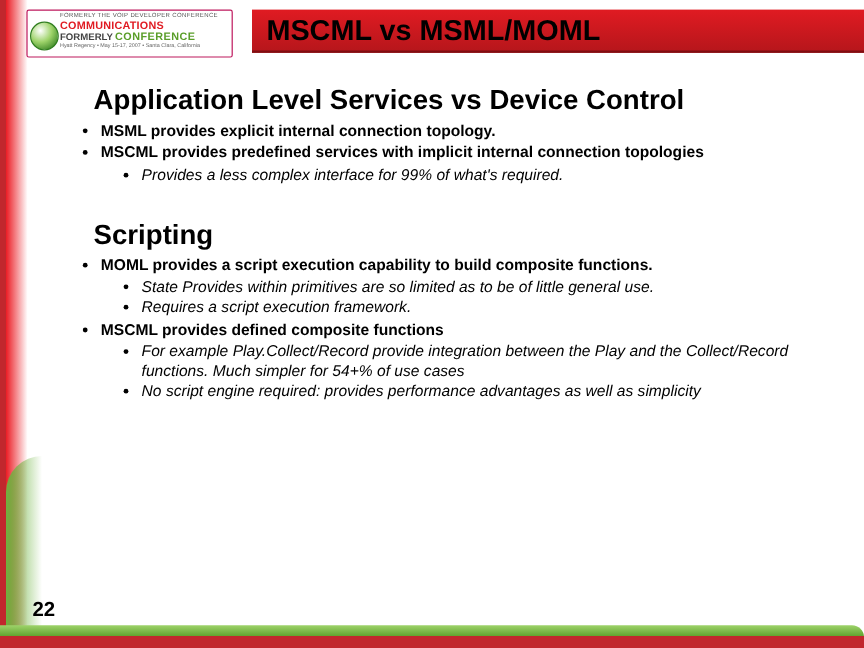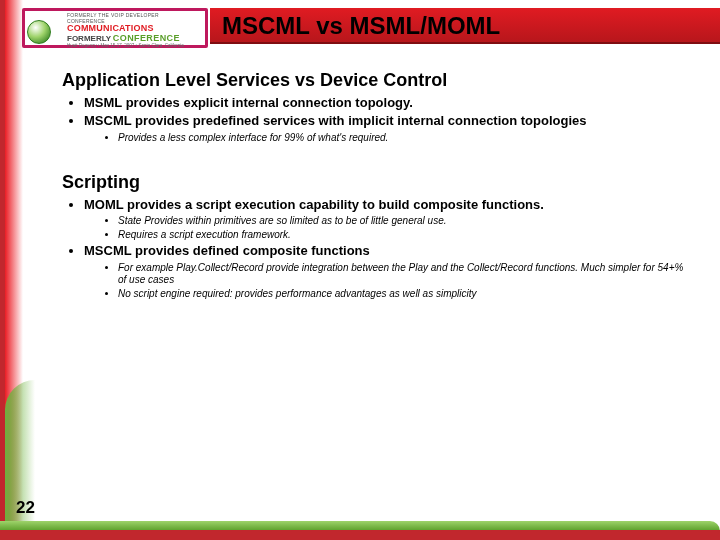--- a/index.html
+++ b/index.html
@@ -7,35 +7,35 @@
 .left-rail{position:absolute;left:0;top:0;width:40px;height:540px}
 .rail-red{position:absolute;left:0;top:0;width:5px;height:540px;background:#c1272d}
 .rail-grad{position:absolute;left:5px;top:0;width:30px;height:540px;background:linear-gradient(90deg,#eb1c24 0%,#fff 60%)}
 .rail-green{position:absolute;left:5px;bottom:0;width:30px;height:160px;background:linear-gradient(90deg,#6db33f 0%,rgba(255,255,255,0) 100%);border-top-left-radius:40px}
 .swoosh{position:absolute;left:0;bottom:0;width:720px;height:26px}
 .swoosh .red{position:absolute;left:0;right:0;bottom:0;height:10px;background:#c1272d}
 .swoosh .green{position:absolute;left:0;right:0;bottom:9px;height:10px;background:linear-gradient(180deg,#9ed36a,#5a9e29);border-top-right-radius:30px}
 .header{position:absolute;left:0;top:8px;right:0;height:46px}
 .header-bar{position:absolute;left:210px;right:0;top:0;height:36px;background:linear-gradient(180deg,#e01b22,#b5161b);box-shadow:inset 0 -2px 0 #7f0e12}
 .header-title{position:absolute;left:222px;top:4px;font-size:24px;font-weight:700;color:#000}
-.logo-box{position:absolute;left:22px;top:0;width:186px;height:40px;background:#fff;border:3px solid #be185d;border-radius:2px;font-size:6px;line-height:1.1;padding:2px 17px;box-sizing:border-box}
+.logo-box{position:absolute;left:22px;top:0;width:172px;height:40px;background:#fff;border:1px solid #be185d;border-radius:2px;font-size:6px;line-height:1.1;padding:2px 2px;box-sizing:border-box}
 .logo-box .former{color:#555;font-size:5px;letter-spacing:.3px}
 .logo-box .brand1{color:#e01b22;font-weight:900;font-size:9px;letter-spacing:.2px}
 .logo-box .brand2{color:#444;font-weight:900;font-size:8px}
 .logo-box .brand3{color:#5a9e29;font-weight:900;font-size:9px;letter-spacing:.4px}
 .logo-box .sub{color:#666;font-size:4.5px}
 .logo-globe{position:absolute;left:2px;top:9px;width:22px;height:22px;border-radius:50%;background:radial-gradient(circle at 35% 30%,#fff,#9ed36a 45%,#2f7d1e 90%);border:1px solid #2f7d1e}
 .content{position:absolute;left:62px;top:62px;right:28px;bottom:40px}
-h2{font-size:18px;font-weight:bold;margin:8px 0 4px}
+h2{font-size:23px;font-weight:bold;margin:8px 16px 4px}
 ul{margin:2px 0 2px 0;padding-left:22px}
 ul.b1{list-style:disc}
 ul.b1>li{font-size:13px;font-weight:bold;margin:2px 0;line-height:1.25}
 ul.b2{list-style:disc;padding-left:34px}
-ul.b2>li{font-size:10px;font-style:italic;font-weight:normal;margin:1px 0;line-height:1.25}
-.pagenum{position:absolute;left:16px;bottom:22px;font-size:17px;font-weight:bold;color:#000}
+ul.b2>li{font-size:13px;font-style:italic;font-weight:normal;margin:1px 0;line-height:1.25}
+.pagenum{position:absolute;left:27px;bottom:22px;font-size:17px;font-weight:bold;color:#000}
 .sp{height:18px}
 .logo-text{margin-left:25px}
 </style>
 </head>
 <body>
 
 <div class="left-rail">
   <div class="rail-red"></div>
   <div class="rail-grad"></div>
   <div class="rail-green"></div>

